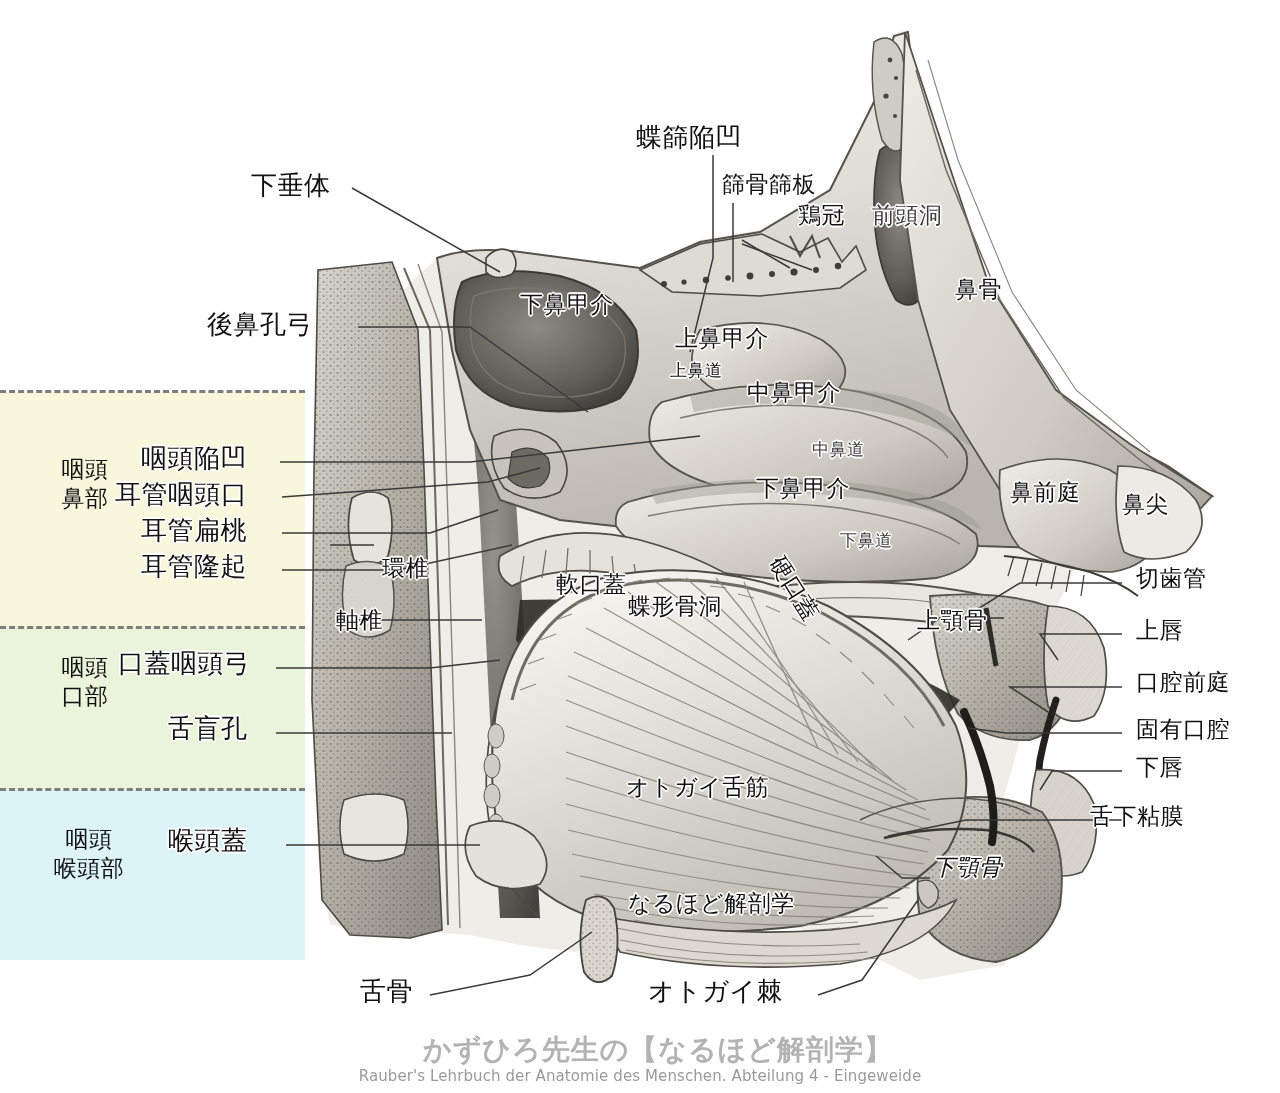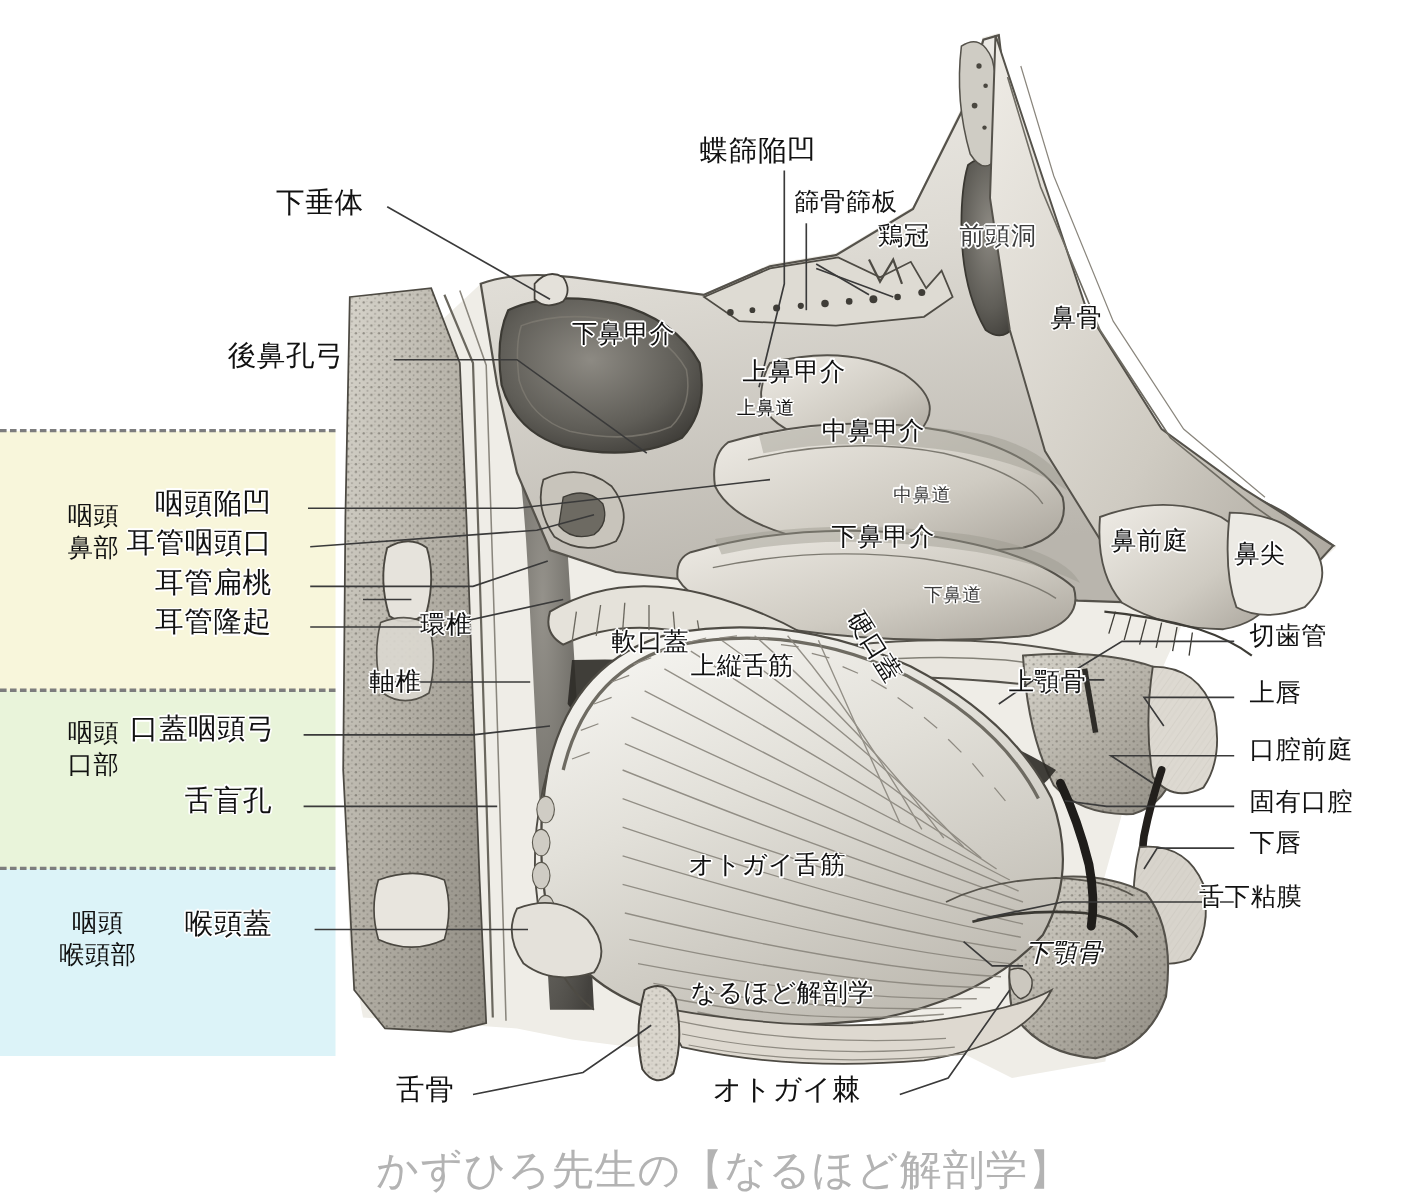--- a/index.html
+++ b/index.html
@@ -48,21 +48,21 @@
   
   #leaders{position:absolute;left:0;top:0;width:1280px;height:1093px;pointer-events:none;}
 
   
   #wm{
     position:absolute;left:0;right:0;bottom:8px;
     text-align:center;
     color:#aaaaaa;
   }
   #wm .big{
-    font-size:38px;font-weight:400;letter-spacing:1px;
+    font-size:28px;font-weight:700;letter-spacing:1px;
     color:#b3b3b3;line-height:1.1;padding-left:36px;
   }
   #wm .small{
     font-size:15px;color:#9a9a9a;margin-top:1px;letter-spacing:.1px;
   }
 </style>
 </head>
 <body>
 
 <div id="root">
@@ -402,35 +402,36 @@
   <div class="lbl md" style="left:1122px;top:492px;">鼻尖</div>
 
   <div class="lbl lg" style="left:141px;top:445px;">咽頭陥凹</div>
   <div class="lbl lg" style="left:115px;top:481px;">耳管咽頭口</div>
   <div class="lbl lg" style="left:141px;top:517px;">耳管扁桃</div>
   <div class="lbl lg" style="left:141px;top:553px;">耳管隆起</div>
   <div class="lbl md" style="left:382px;top:556px;">環椎</div>
   <div class="lbl md" style="left:336px;top:608px;">軸椎</div>
   <div class="lbl md" style="left:556px;top:532px;margin-top:40px;">軟口蓋</div>
   <div class="lbl md rot" style="left:786px;top:552px;transform:rotate(58deg);transform-origin:left top;">硬口蓋</div>
-  <div class="lbl md" style="left:628px;top:594px;">上縦舌筋</div>
+  <div class="lbl md" style="left:628px;top:594px;">蝶形骨洞</div>
   <div class="lbl lg" style="left:118px;top:650px;">口蓋咽頭弓</div>
   <div class="lbl lg" style="left:168px;top:715px;">舌盲孔</div>
   <div class="lbl lg" style="left:168px;top:827px;">喉頭蓋</div>
   <div class="lbl md" style="left:626px;top:775px;">オトガイ舌筋</div>
   <div class="lbl md" style="left:628px;top:891px;">なるほど解剖学</div>
   <div class="lbl lg" style="left:360px;top:978px;">舌骨</div>
   <div class="lbl lg" style="left:648px;top:978px;">オトガイ棘</div>
 
   <div class="lbl md" style="left:1136px;top:566px;">切歯管</div>
   <div class="lbl md" style="left:917px;top:608px;">上顎骨</div>
   <div class="lbl md" style="left:1136px;top:618px;">上唇</div>
   <div class="lbl md" style="left:1136px;top:670px;">口腔前庭</div>
   <div class="lbl md" style="left:1136px;top:717px;">固有口腔</div>
   <div class="lbl md" style="left:1136px;top:755px;">下唇</div>
   <div class="lbl md" style="left:1090px;top:804px;">舌下粘膜</div>
   <div class="lbl md" style="left:932px;top:855px;font-style:italic;">下顎骨</div>
 
   <div id="wm">
     <div class="big">かずひろ先生の【なるほど解剖学】</div>
+    <div class="small">Rauber's Lehrbuch der Anatomie des Menschen. Abteilung 4 - Eingeweide</div>
   </div>
 
 </div>
 
 </body></html>

